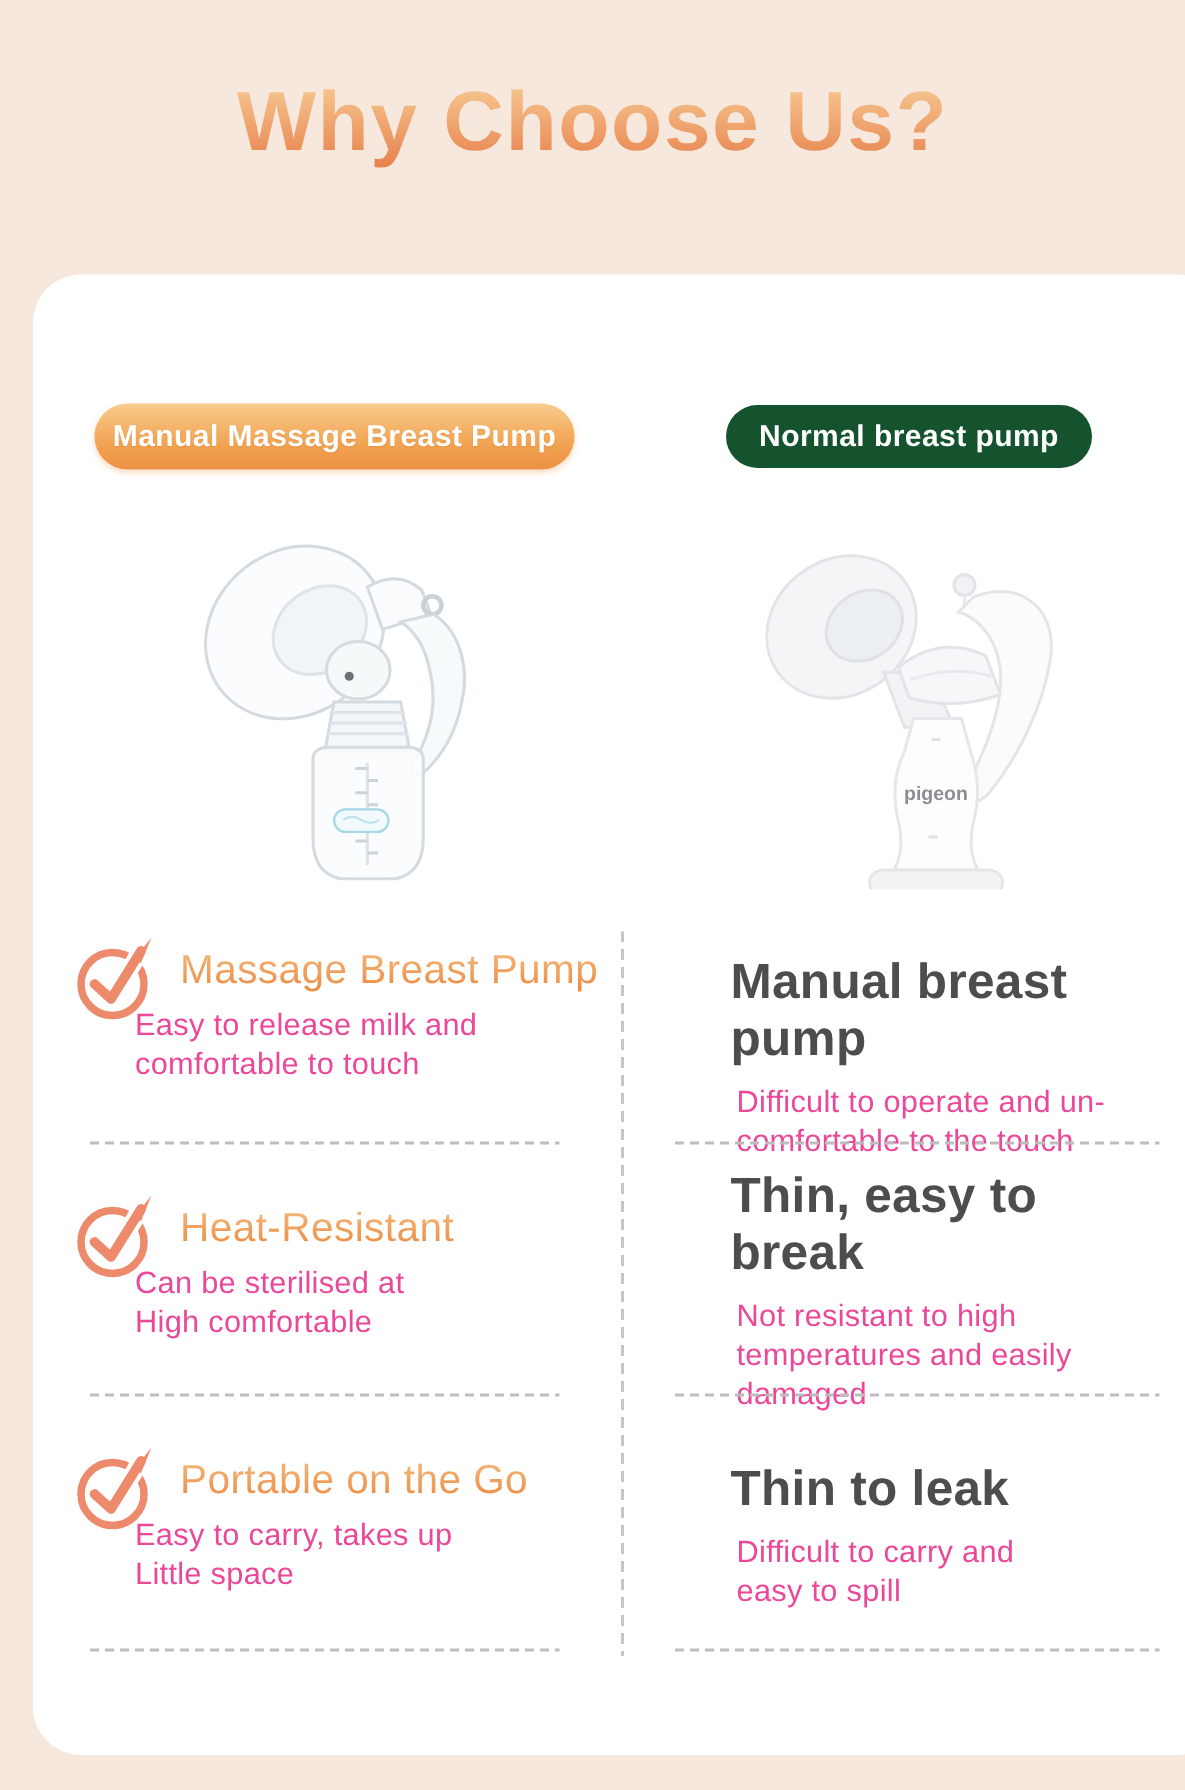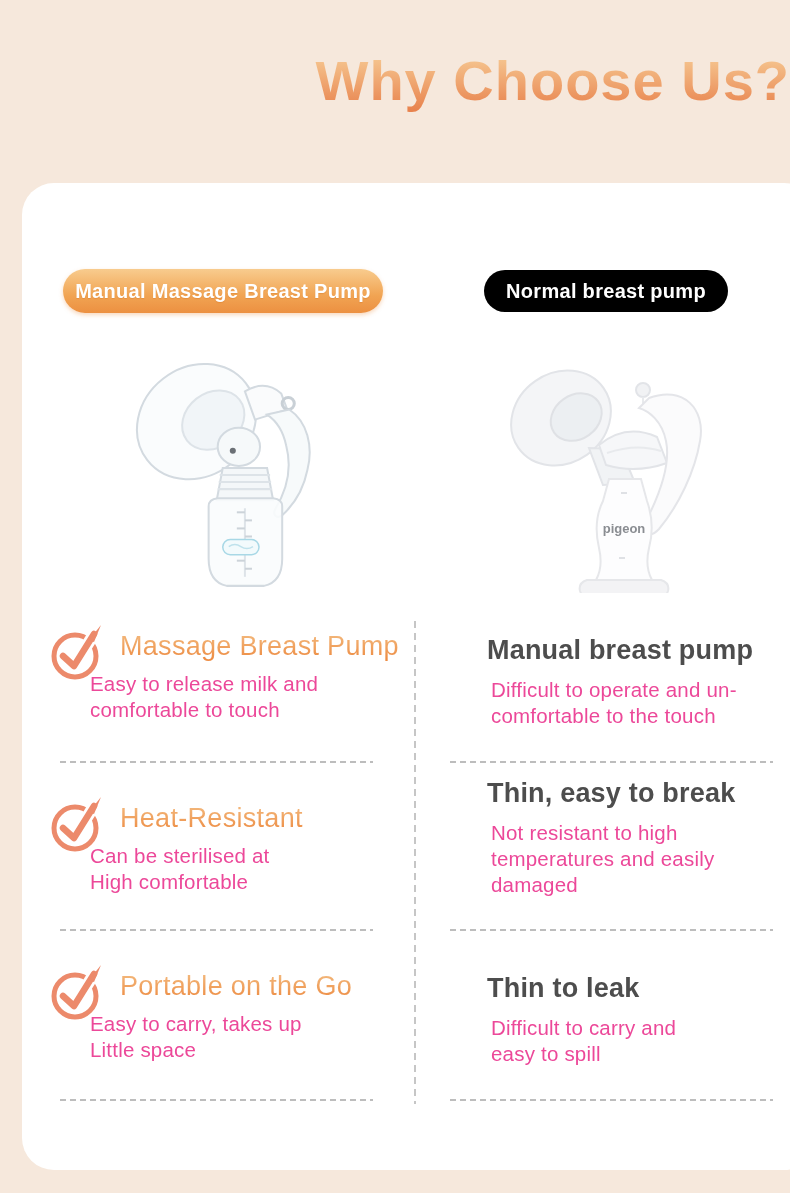--- a/index.html
+++ b/index.html
@@ -6,21 +6,21 @@
   body {
     width: 790px; height: 1193px;
     background: #f6e8dc;
     font-family: "Liberation Sans", sans-serif;
     position: relative;
     overflow: hidden;
   }
   .page-title {
     position: absolute;
     top: 48px; left: 0; width: 790px;
-    text-align: right;
+    text-align: center;
     font-size: 56px;
     font-weight: bold;
     letter-spacing: 1px;
     background: linear-gradient(180deg, #f7cd97 5%, #e8834e 95%);
     -webkit-background-clip: text;
     background-clip: text;
     color: transparent;
     -webkit-text-fill-color: transparent;
   }
   .card {
@@ -41,21 +41,21 @@
     border-radius: 22px;
   }
   .pill-orange {
     left: 41px; top: 86px; width: 320px; height: 44px;
     background: linear-gradient(180deg, #f8cc8e 0%, #f1a453 60%, #ec9041 100%);
     box-shadow: 0 2px 4px rgba(236, 144, 65, 0.35);
     text-shadow: 0 1px 1px rgba(210,120,40,0.4);
   }
   .pill-gray {
     left: 462px; top: 87px; width: 244px; height: 42px;
-    background: #000000;
+    background: #14532d;
     justify-content: center;
   }
   .product { position: absolute; }
   .product-left  { left: 104px; top: 168px; width: 262px; height: 242px; }
   .product-right { left: 478px; top: 170px; width: 252px; height: 240px; }
 
   .vdivider {
     position: absolute;
     left: 392px; top: 438px;
     width: 2px; height: 483px;
@@ -91,21 +91,21 @@
     font-size: 27px;
     font-weight: normal;
     letter-spacing: 0.3px;
     background: linear-gradient(180deg, #f4c289 8%, #ed8c43 92%);
     -webkit-background-clip: text;
     background-clip: text;
     color: transparent;
     -webkit-text-fill-color: transparent;
   }
   .right-heading {
-    font-size: 27px;
+    font-size: 33px;
     font-weight: bold;
     letter-spacing: 0.2px;
     color: #4d4d4d;
   }
   .body-text {
     margin-top: 9px;
     font-size: 20.5px;
     line-height: 1.26;
     color: #ec4899;
     white-space: pre-line;

